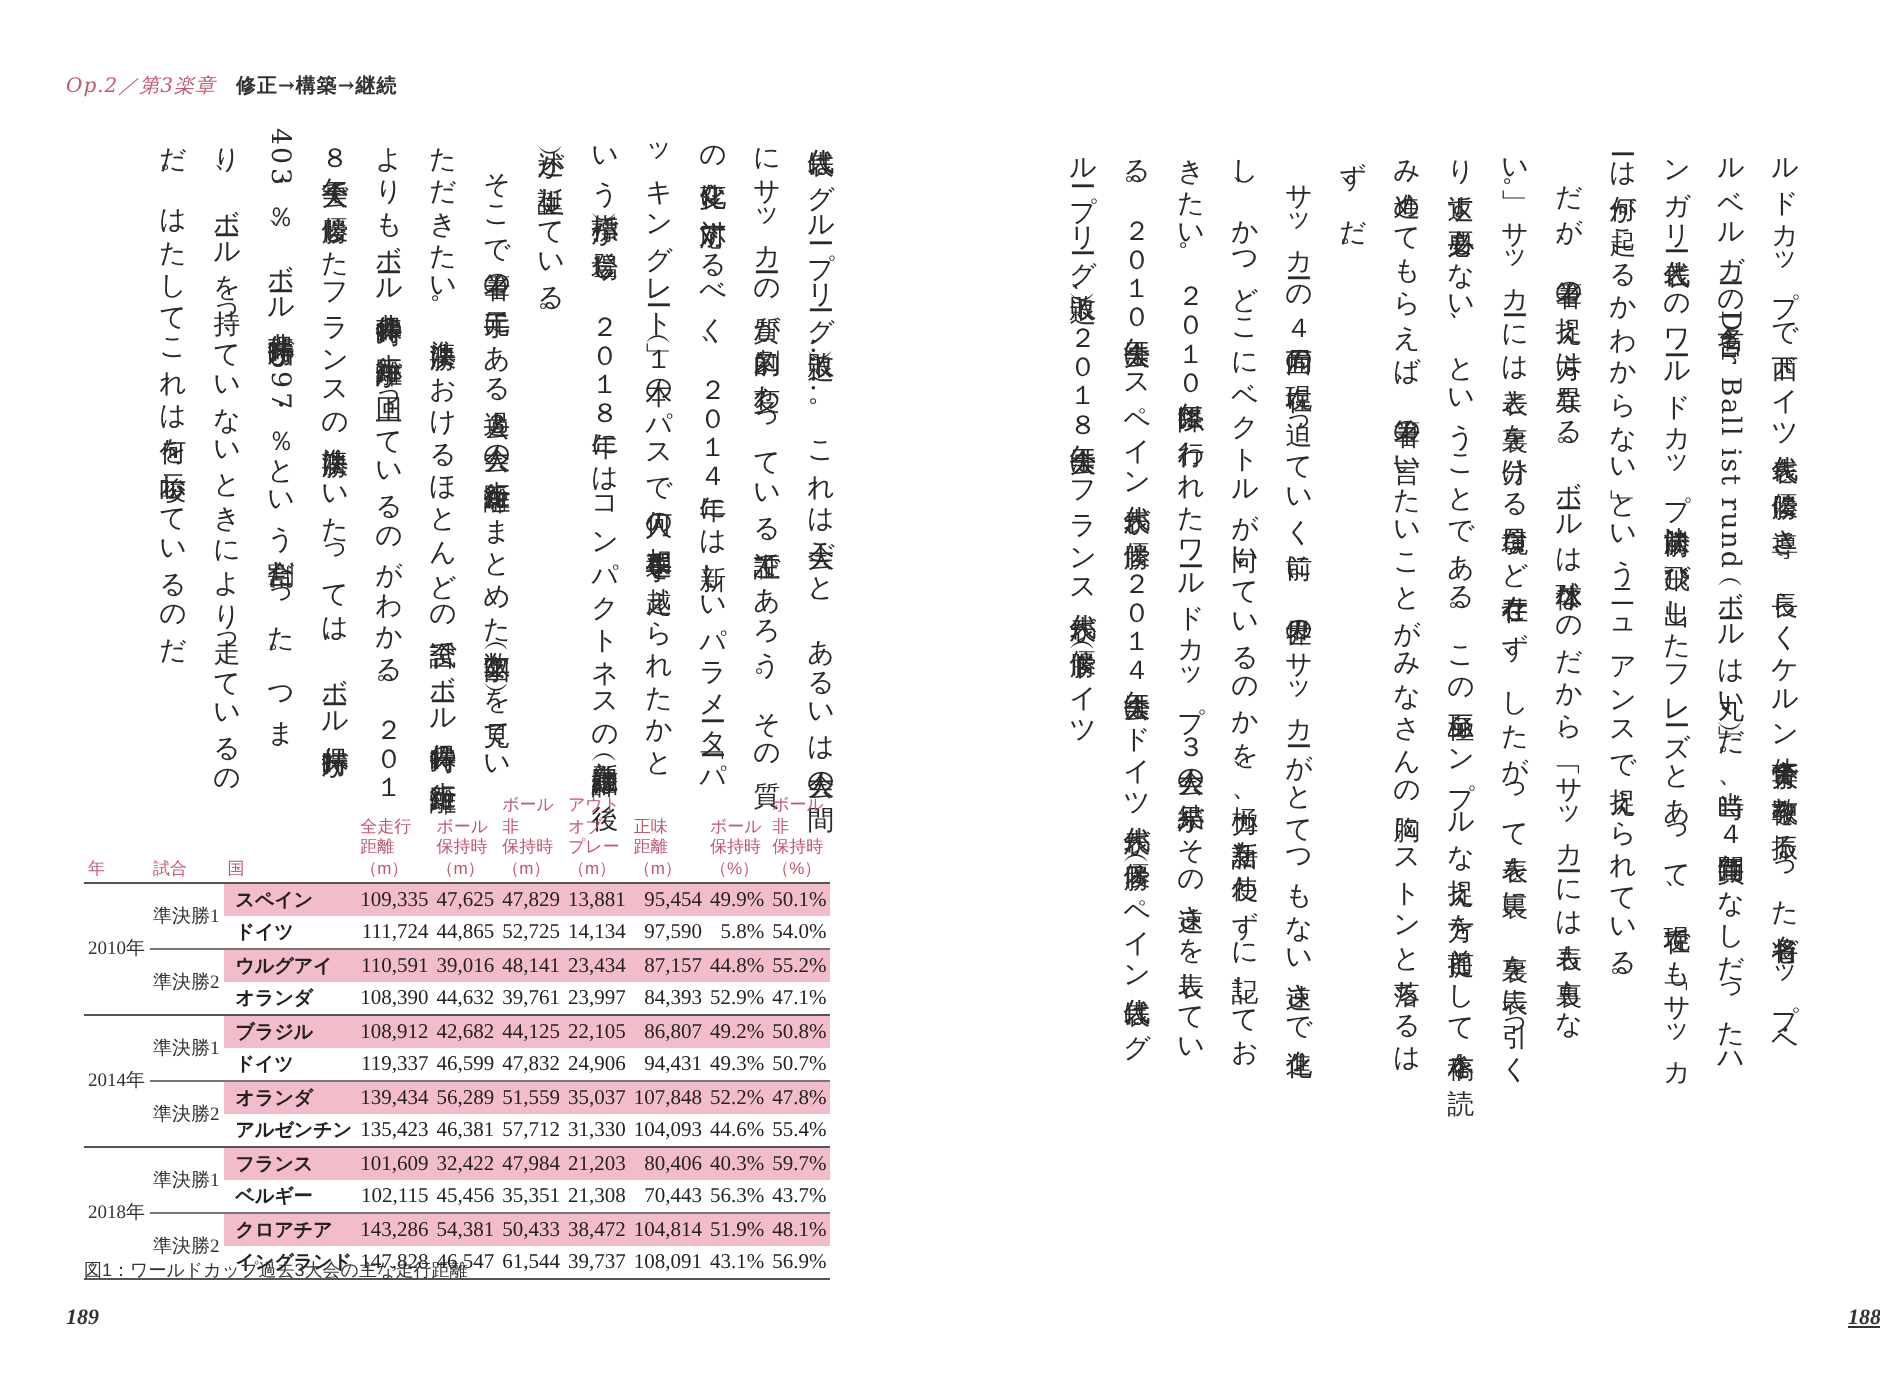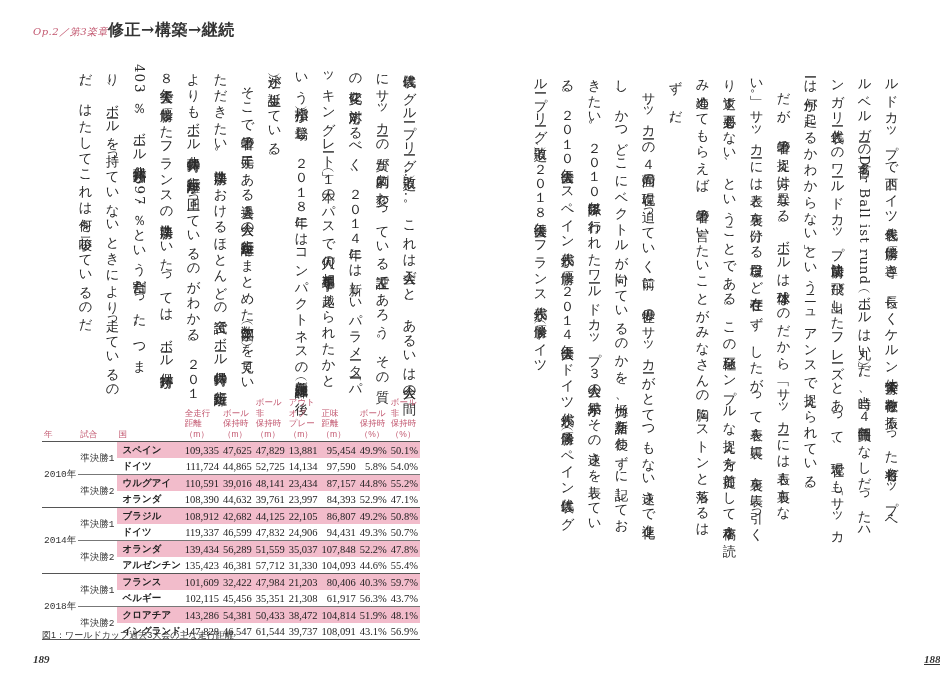--- a/index.html
+++ b/index.html
@@ -1,42 +1,42 @@
 <!DOCTYPE html>
 <html><head>
 <meta charset="utf-8">
 <style>
   html, body { margin:0; padding:0; }
   body {
     width:940px; height:691px; background:#ffffff; position:relative; overflow:hidden;
     font-family: "DejaVu Serif", serif; color:#222;
   }
   .running-head {
-    position:absolute; left:33px; top:20px; font-size:10px; letter-spacing:0.5px;
-    display:flex; align-items:baseline;
+    position:absolute; left:33px; top:36px; font-size:10px; letter-spacing:0.5px;
+    display:flex; gap:10px; align-items:baseline;
   }
   .running-head .chap { color:#c2576f; font-style:italic; }
-  .running-head .title { color:#333; font-weight:bold; font-size:16px; }
+  .running-head .title { color:#333; font-weight:bold; font-size:10px; }
 
   .vtext {
     position:absolute; writing-mode: vertical-rl; font-size:13.4px; line-height:27px;
     letter-spacing:1px; color:#2a2a2a; font-family:"DejaVu Serif", serif;
   }
   .vtext p { margin:0; }
   .left-text { right:517px; top:64px; height:330px; width:390px; }
   .right-text { right:35px; top:70px; height:468px; width:410px; }
   .indent { text-indent:1em; }
 
   
   .tbl-wrap { position:absolute; left:42px; top:397px; width:352px; }
   table { border-collapse:collapse; width:100%; font-family:"Liberation Sans", sans-serif; font-size:9px; }
   th { color:#c2576f; font-weight:normal; font-size:8.5px; line-height:10.5px; padding:0 2px 2px; vertical-align:bottom; text-align:left; }
   td { padding:0 2px; height:16px; text-align:right; font-family:"Liberation Serif", serif; font-size:10.5px; color:#222; white-space:nowrap; }
   td.country { text-align:left; font-family:"Liberation Sans", sans-serif; font-weight:bold; font-size:9.5px; padding-left:6px; }
-  td.year, td.match { text-align:left; font-family:Liberation Mono, monospace; font-size:9.5px; color:#333; }
+  td.year, td.match { text-align:left; font-family:Liberation Serif, serif; font-size:9.5px; color:#333; }
   tr.pink td.c { background:#f2bccb; }
   tr.head-row { border-bottom:1.5px solid #555; }
   tr.year-sep td.sepcell { border-top:1.5px solid #555; }
   tr.match-sep td.msep { border-top:1px solid #777; }
   .tbl-bottom { border-bottom:1.5px solid #555; }
   .caption { position:absolute; left:42px; top:629px; font-family:"Liberation Sans", sans-serif; font-size:9px; color:#333;text-align:center; }
 
   .pagenum { position:absolute; top:653px; font-family:"Liberation Serif", serif; font-style:italic; font-weight:bold; font-size:11px; color:#333; }
   .pn-left { left:33px; }
   .pn-right { left:924px;text-decoration:underline; }
@@ -174,21 +174,21 @@
           <td class="c sepcell msep">80,406</td>
           <td class="c sepcell msep">40.3%</td>
           <td class="c sepcell msep">59.7%</td>
         </tr>
         <tr>
           <td class="country c sepcell msep">ベルギー</td>
           <td class="c sepcell msep">102,115</td>
           <td class="c sepcell msep">45,456</td>
           <td class="c sepcell msep">35,351</td>
           <td class="c sepcell msep">21,308</td>
-          <td class="c sepcell msep">61,917</td>
+          <td class="c sepcell msep">70,443</td>
           <td class="c sepcell msep">56.3%</td>
           <td class="c sepcell msep">43.7%</td>
         </tr>
         <tr class="pink match-sep">
           <td class="match sepcell msep" rowspan="2">準決勝2</td>
           <td class="country c sepcell msep">クロアチア</td>
           <td class="c sepcell msep">143,286</td>
           <td class="c sepcell msep">54,381</td>
           <td class="c sepcell msep">50,433</td>
           <td class="c sepcell msep">38,472</td>

